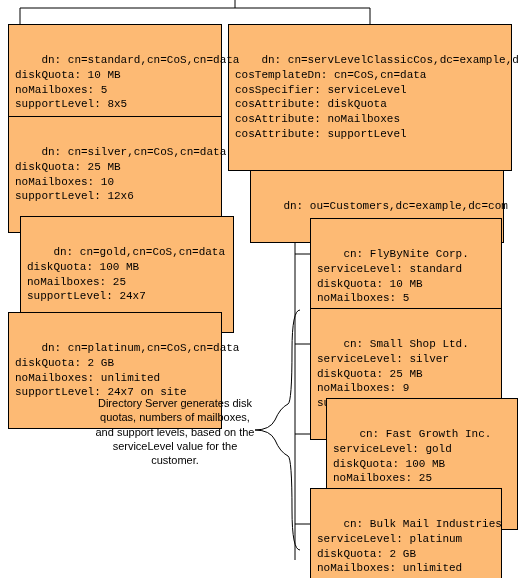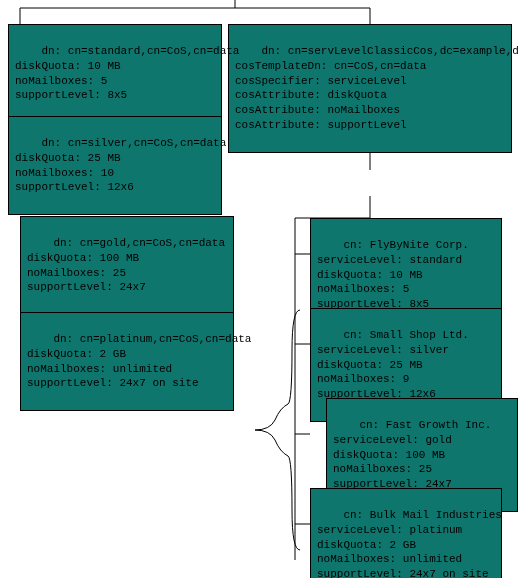--- a/index.html
+++ b/index.html
@@ -1,17 +1,17 @@
 <!DOCTYPE html>
 <html><head>
 <meta charset="utf-8">
 <style>
   html,body{margin:0;padding:0;background:#fff;font-family:"Courier New",monospace;font-size:11px;line-height:1.35;color:#000}
   .canvas{position:relative;width:518px;height:578px}
-  .box{position:absolute;border:1px solid #000;background:#0f766e;padding:4px 6px;white-space:pre}
+  .box{position:absolute;border:1px solid #000;background:#fdba74;padding:13px 6px;white-space:pre}
   .note{position:absolute;font-family:Arial,Helvetica,sans-serif;font-size:11px;text-align:center;line-height:1.3}
   svg{position:absolute;left:0;top:0;pointer-events:none}
 </style>
 </head>
 <body>
 
 <div class="canvas">
 
   <svg width="518" height="578">
 
@@ -39,40 +39,43 @@
 
   <div class="box" style="left:228px;top:24px;width:270px">
     <span>dn: cn=servLevelClassicCos,dc=example,dc=com
 cosTemplateDn: cn=CoS,cn=data
 cosSpecifier: serviceLevel
 cosAttribute: diskQuota
 cosAttribute: noMailboxes
 cosAttribute: supportLevel</span>
   </div>
 
+  <div class="box" style="left:250px;top:170px;width:240px">
+    <span>dn: ou=Customers,dc=example,dc=com</span>
+  </div>
 
   <div class="box" style="left:8px;top:24px;width:200px">
     <span>dn: cn=standard,cn=CoS,cn=data
 diskQuota: 10 MB
 noMailboxes: 5
 supportLevel: 8x5</span>
   </div>
   <div class="box" style="left:8px;top:116px;width:200px">
     <span>dn: cn=silver,cn=CoS,cn=data
 diskQuota: 25 MB
 noMailboxes: 10
 supportLevel: 12x6</span>
   </div>
   <div class="box" style="left:20px;top:216px;width:200px">
     <span>dn: cn=gold,cn=CoS,cn=data
 diskQuota: 100 MB
 noMailboxes: 25
 supportLevel: 24x7</span>
   </div>
-  <div class="box" style="left:20px;top:312px;width:200px">
+  <div class="box" style="left:8px;top:312px;width:200px">
     <span>dn: cn=platinum,cn=CoS,cn=data
 diskQuota: 2 GB
 noMailboxes: unlimited
 supportLevel: 24x7 on site</span>
   </div>
 
   <div class="box" style="left:310px;top:218px;width:178px">
     <span>cn: FlyByNite Corp.
 serviceLevel: standard
 diskQuota: 10 MB
@@ -94,14 +97,21 @@
 supportLevel: 24x7</span>
   </div>
   <div class="box" style="left:310px;top:488px;width:178px">
     <span>cn: Bulk Mail Industries
 serviceLevel: platinum
 diskQuota: 2 GB
 noMailboxes: unlimited
 supportLevel: 24x7 on site</span>
   </div>
 
+  <div class="note" style="left:95px;top:396px;width:160px">
+    <span>Directory Server generates
+disk quotas, numbers of
+mailboxes, and support levels,
+based on the serviceLevel
+value for the customer.</span>
+  </div>
 
 </div>
 
 </body></html>

